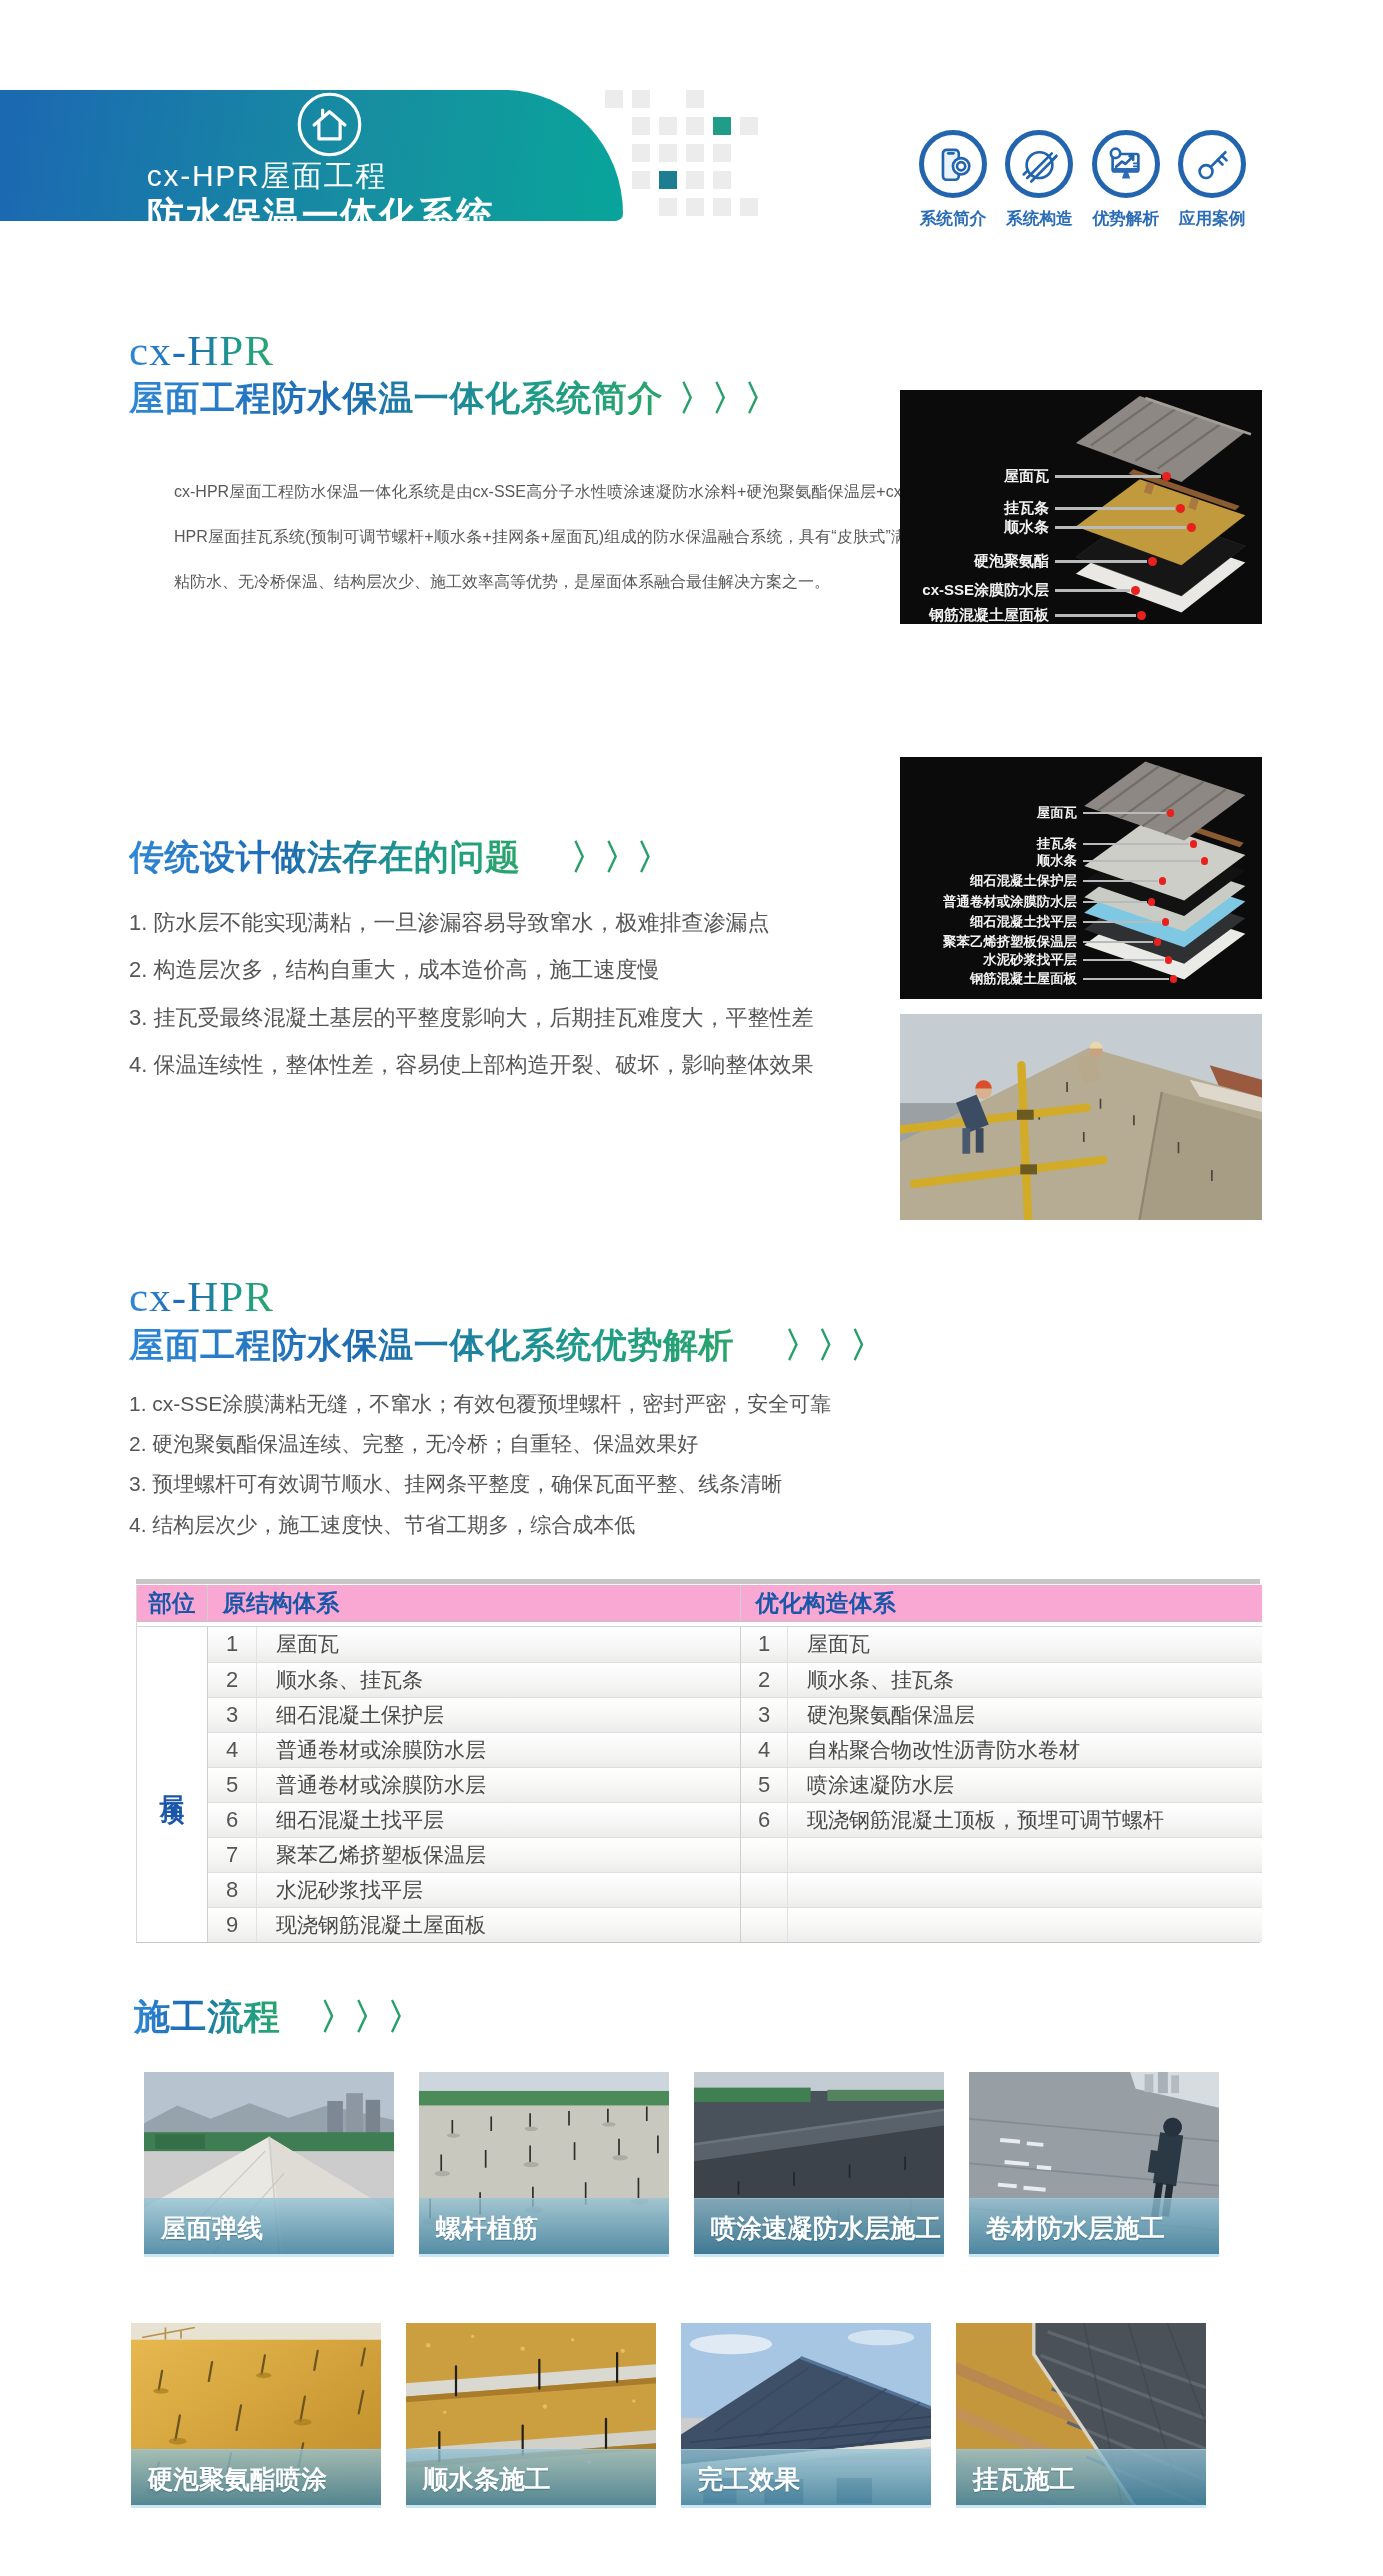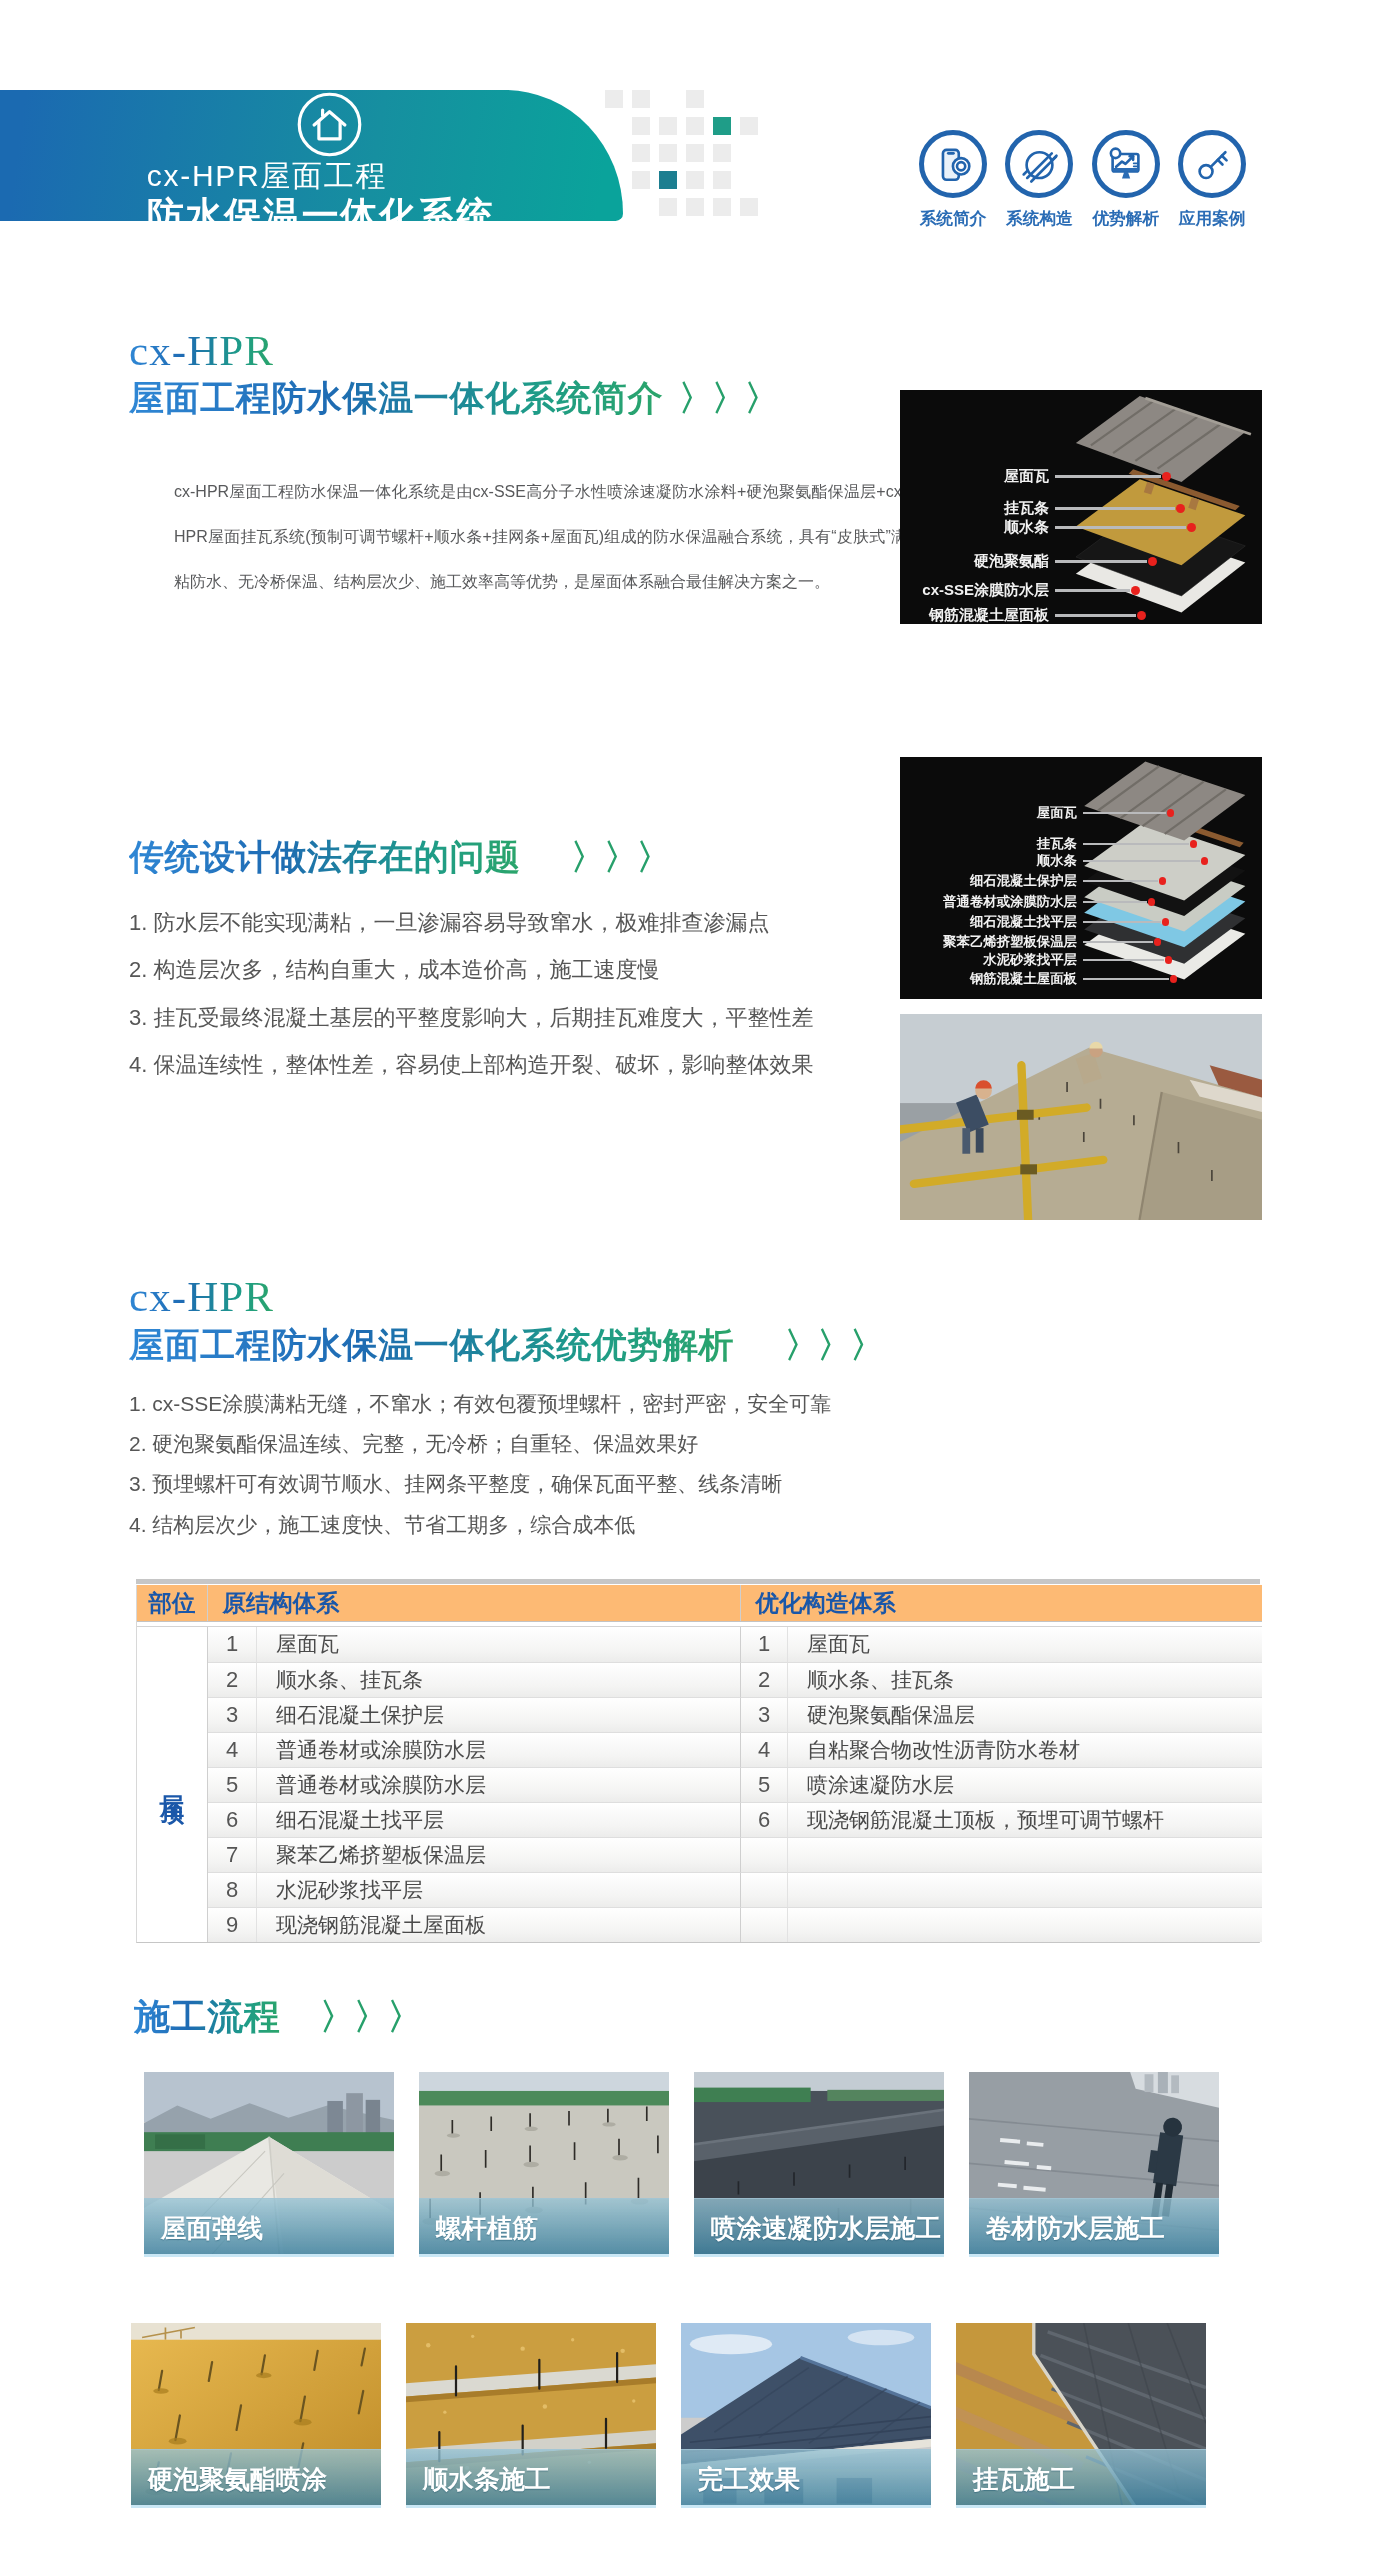--- a/index.html
+++ b/index.html
@@ -63,21 +63,21 @@
 
   .photo{overflow:hidden;background:#9aa0a4;}
   .photo svg{position:absolute;inset:0;width:100%;height:100%;}
 
   
   #tbl{width:1124px;}
   #tbl .topbar{height:5px;background:#c6c6c6;margin-bottom:1.1px;}
   #tbl .grid{display:grid;grid-template-columns:71px 49px 484px 47px 474px;
              grid-template-rows:36px 5.6px repeat(9,35px);
              border-left:1.1px solid #d8d8d8;border-right:1.1px solid #d8d8d8;border-bottom:1.7px solid #c6c6c6;}
-  .th{display:flex;align-items:center;font-size:23.4px;font-weight:800;color:#1a57a9;background:#fdba74;}
+  .th{display:flex;align-items:center;font-size:23.4px;font-weight:800;color:#1a57a9;background:#f9a8d4;}
   .th.c1{grid-column:1;justify-content:center;border-right:1.1px solid #cfcfcf;}
   .th.c2{grid-column:2 / span 2;padding-left:14.5px;border-right:1.1px solid #cfcfcf;}
   .th.c3{grid-column:4 / span 2;padding-left:14.5px;}
   .tspacer{grid-column:1 / -1;background:#fff;border-top:1.7px solid #c3c3c3;border-bottom:1.1px solid #d4d4d4;}
   .tpart{grid-column:1;grid-row:3 / span 9;display:flex;align-items:center;justify-content:center;
          background:#fff;border-right:1.1px solid #cfcfcf;}
   .tpart span{writing-mode:vertical-rl;text-orientation:upright;font-size:24.5px;font-weight:800;
               color:#1a57a9;letter-spacing:7.8px;}
   .td{display:flex;align-items:center;background:linear-gradient(180deg,#ffffff 0%,#f4f4f3 70%,#ececeb 100%);}
   .td.num{justify-content:center;font-size:22px;color:#555;border-right:1.1px solid #e2e2e2;}

